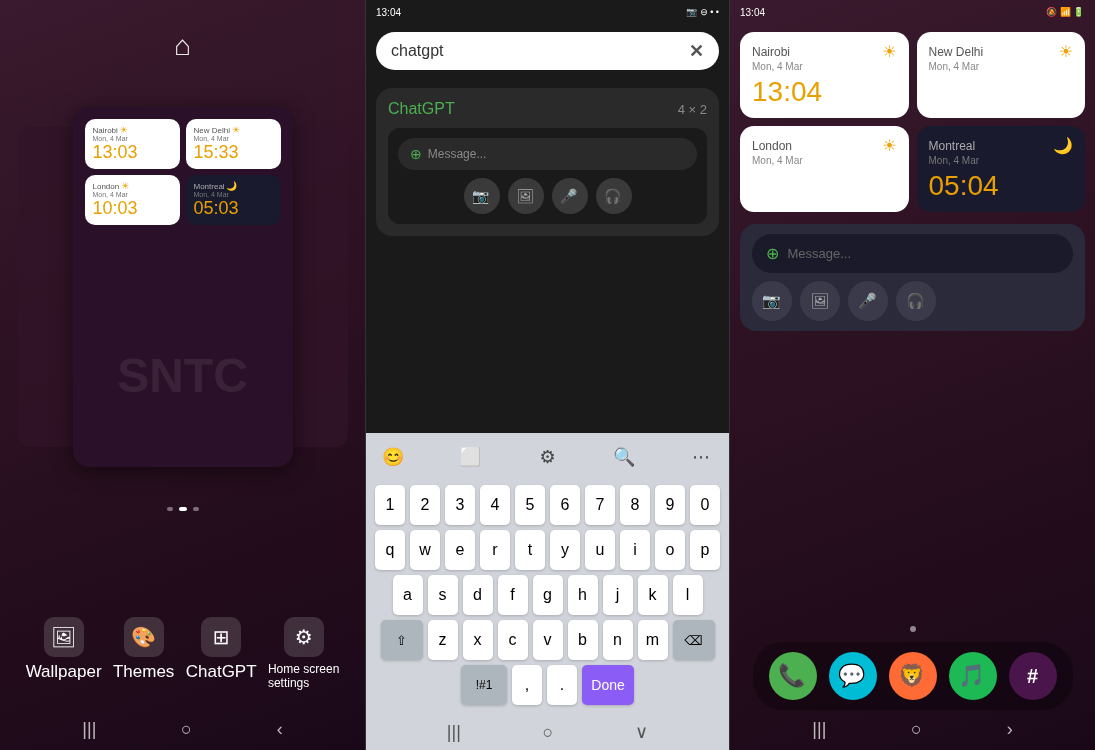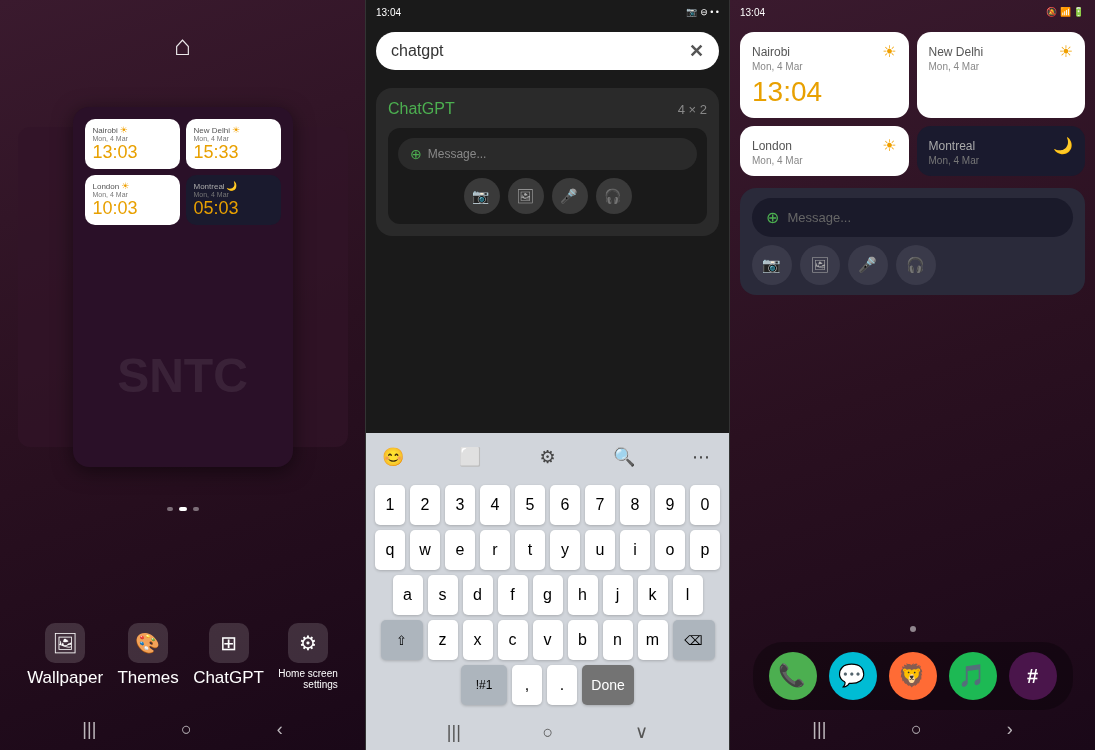--- a/index.html
+++ b/index.html
@@ -320,21 +320,21 @@
     .kb-key.special {
       background: #adb5bd;
       font-size: 13px;
       min-width: 42px;
     }
     .kb-key.space {
       flex: 1;
       max-width: 180px;
     }
     .kb-key.done {
-      background: #737373;
+      background: #8b5cf6;
       color: white;
       min-width: 52px;
       font-size: 14px;
     }
 
     .panel2-nav {
       background: #d1d5db;
       height: 36px;
       display: flex;
       justify-content: space-around;
@@ -557,21 +557,21 @@
     <div class="menu-item">
       <div class="menu-item-icon">🎨</div>
       <div class="menu-item-label">Themes</div>
     </div>
     <div class="menu-item">
       <div class="menu-item-icon">⊞</div>
       <div class="menu-item-label">ChatGPT</div>
     </div>
     <div class="menu-item">
       <div class="menu-item-icon">⚙</div>
-      <div class="menu-item-label" style="font-size:10px;text-align:right">Home screen<br>settings</div>
+      <div class="menu-item-label" style="font-size:12px;text-align:left">Home screen<br>settings</div>
     </div>
   </div>
 
   <div class="nav-bar">
     <span class="nav-btn">|||</span>
     <span class="nav-btn">○</span>
     <span class="nav-btn">‹</span>
   </div>
 
   <div class="watermark">SNTC</div>
@@ -711,20 +711,21 @@
         <span style="color:#f0a000">☀</span>
       </div>
       <div class="p3-date">Mon, 4 Mar</div>
     </div>
     <div class="p3-clock-card dark-card">
       <div class="p3-city-row">
         <span class="p3-city">Montreal</span>
         <span style="color:#aaa">🌙</span>
       </div>
       <div class="p3-date">Mon, 4 Mar</div>
+      <div class="p3-time">05:04</div>
     </div>
   </div>
 
   <div class="p3-chatgpt">
     <div class="p3-msg-bar">
       <span style="color:#4CAF50;font-size:16px">⊕</span>
       <span>Message...</span>
     </div>
     <div class="p3-actions">
       <div class="p3-action-btn">📷</div>

